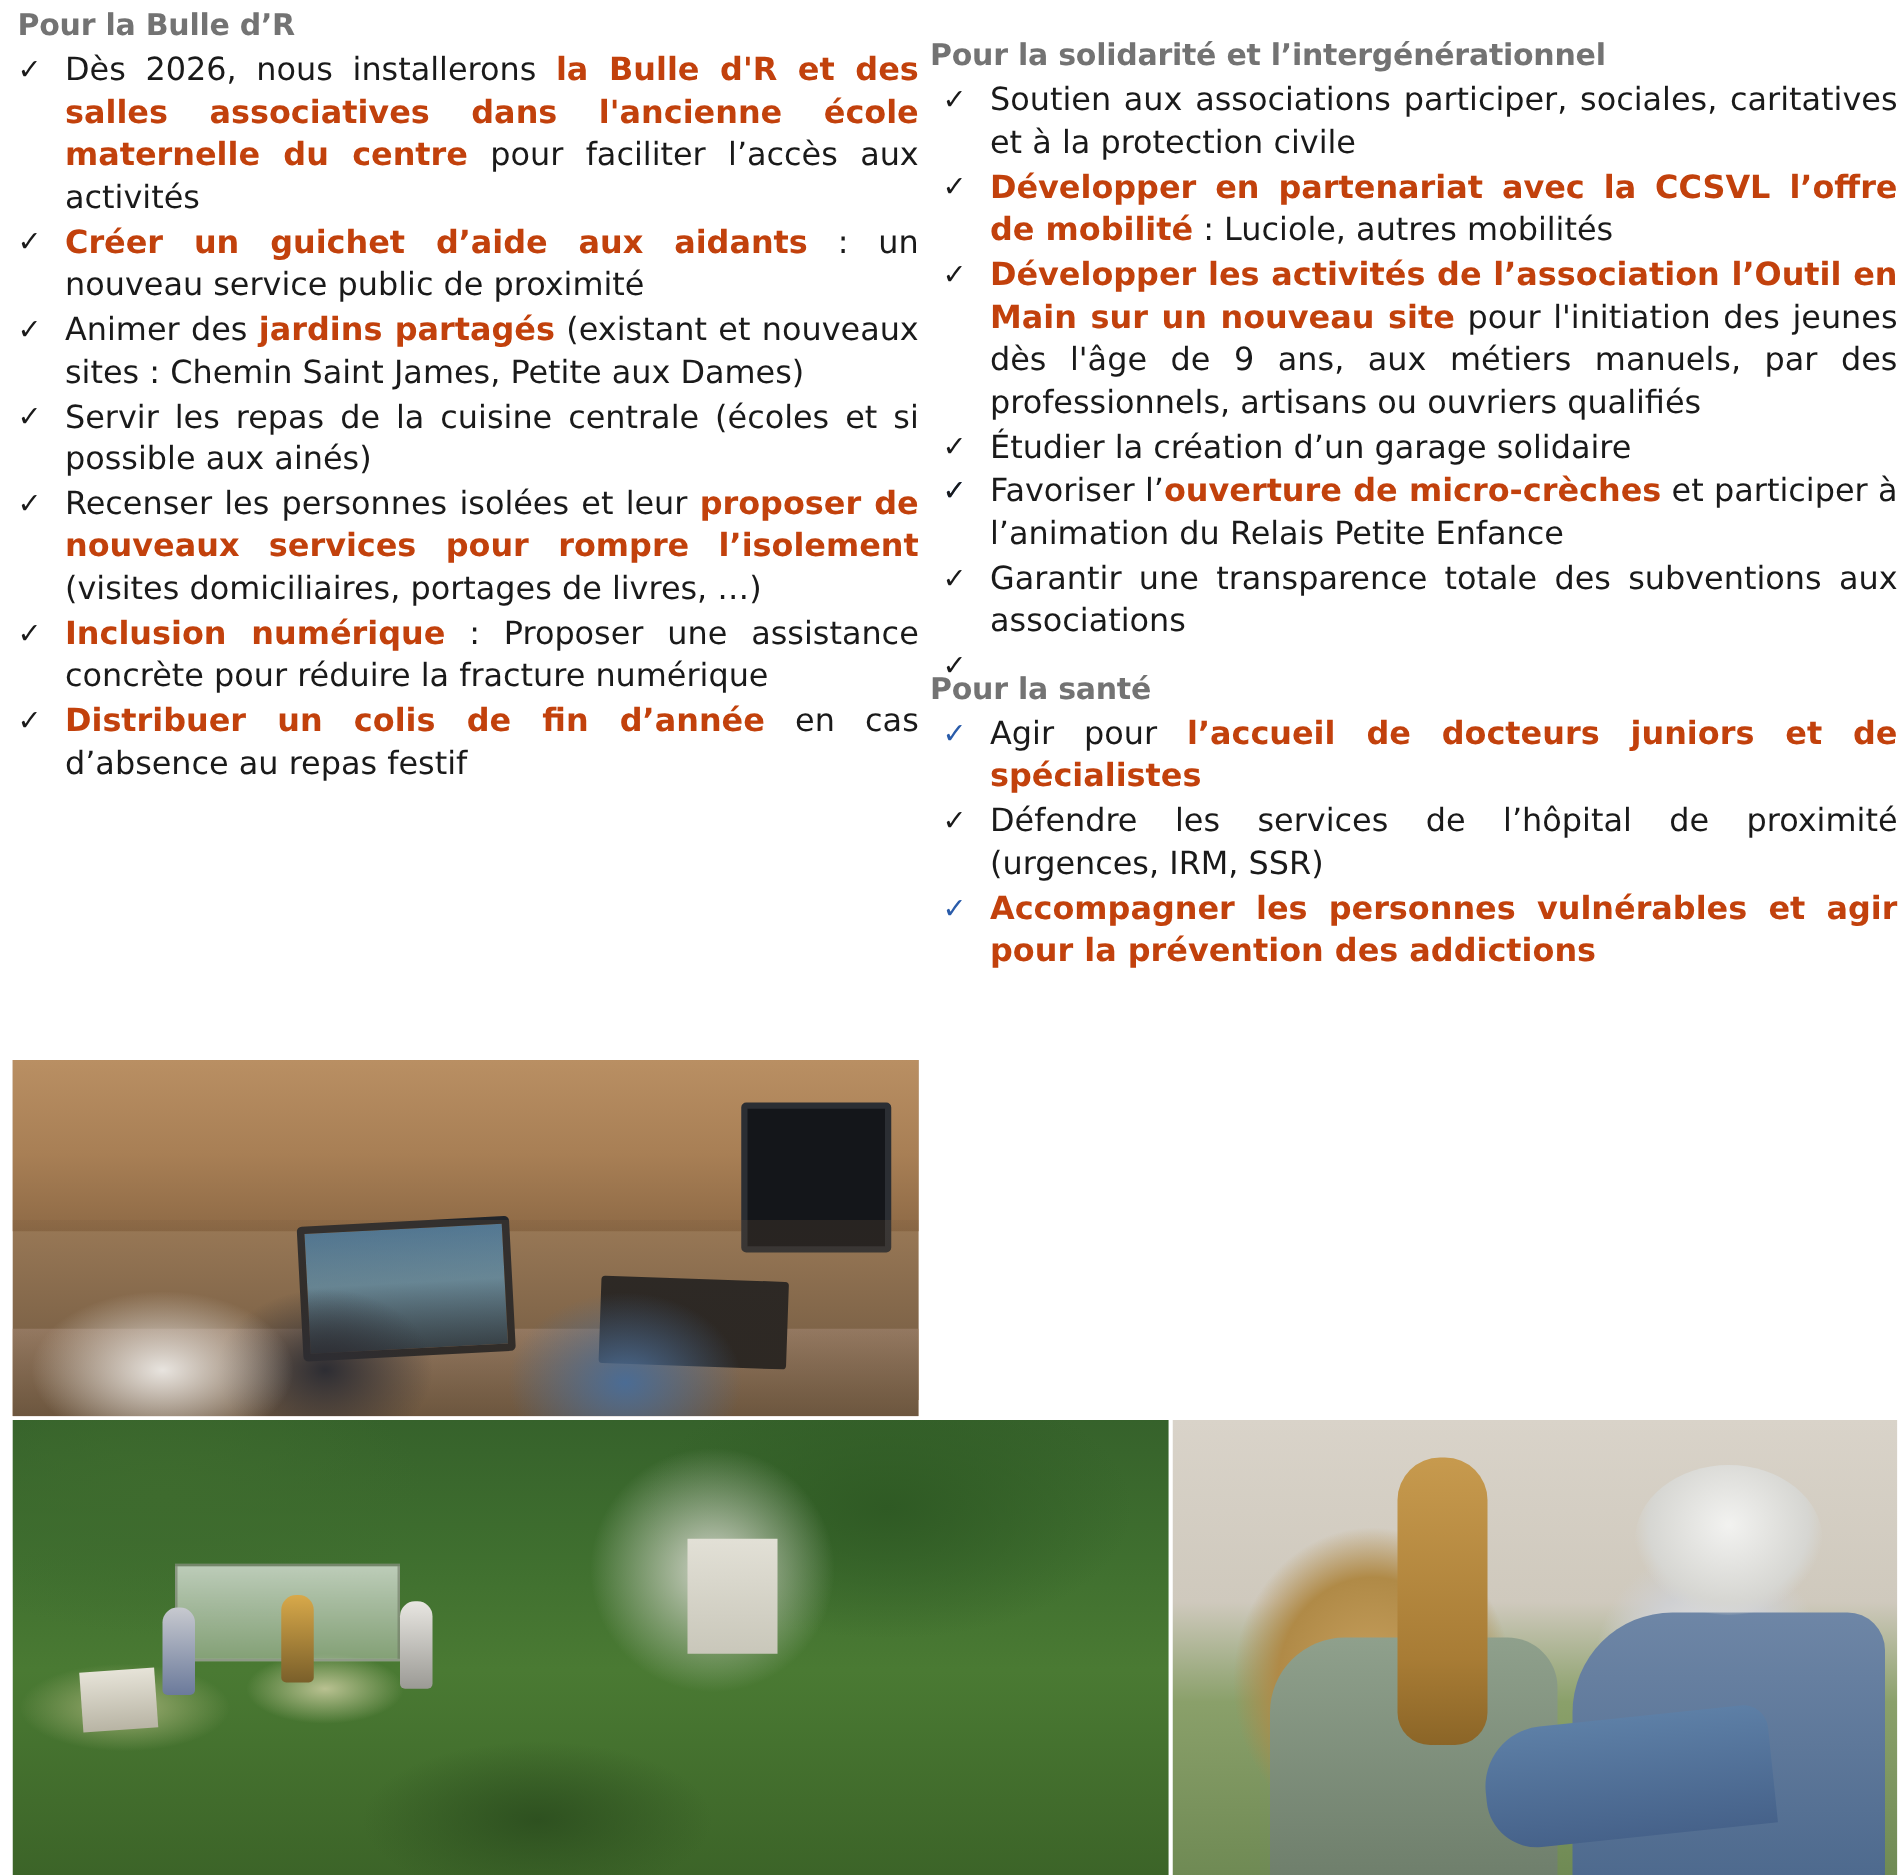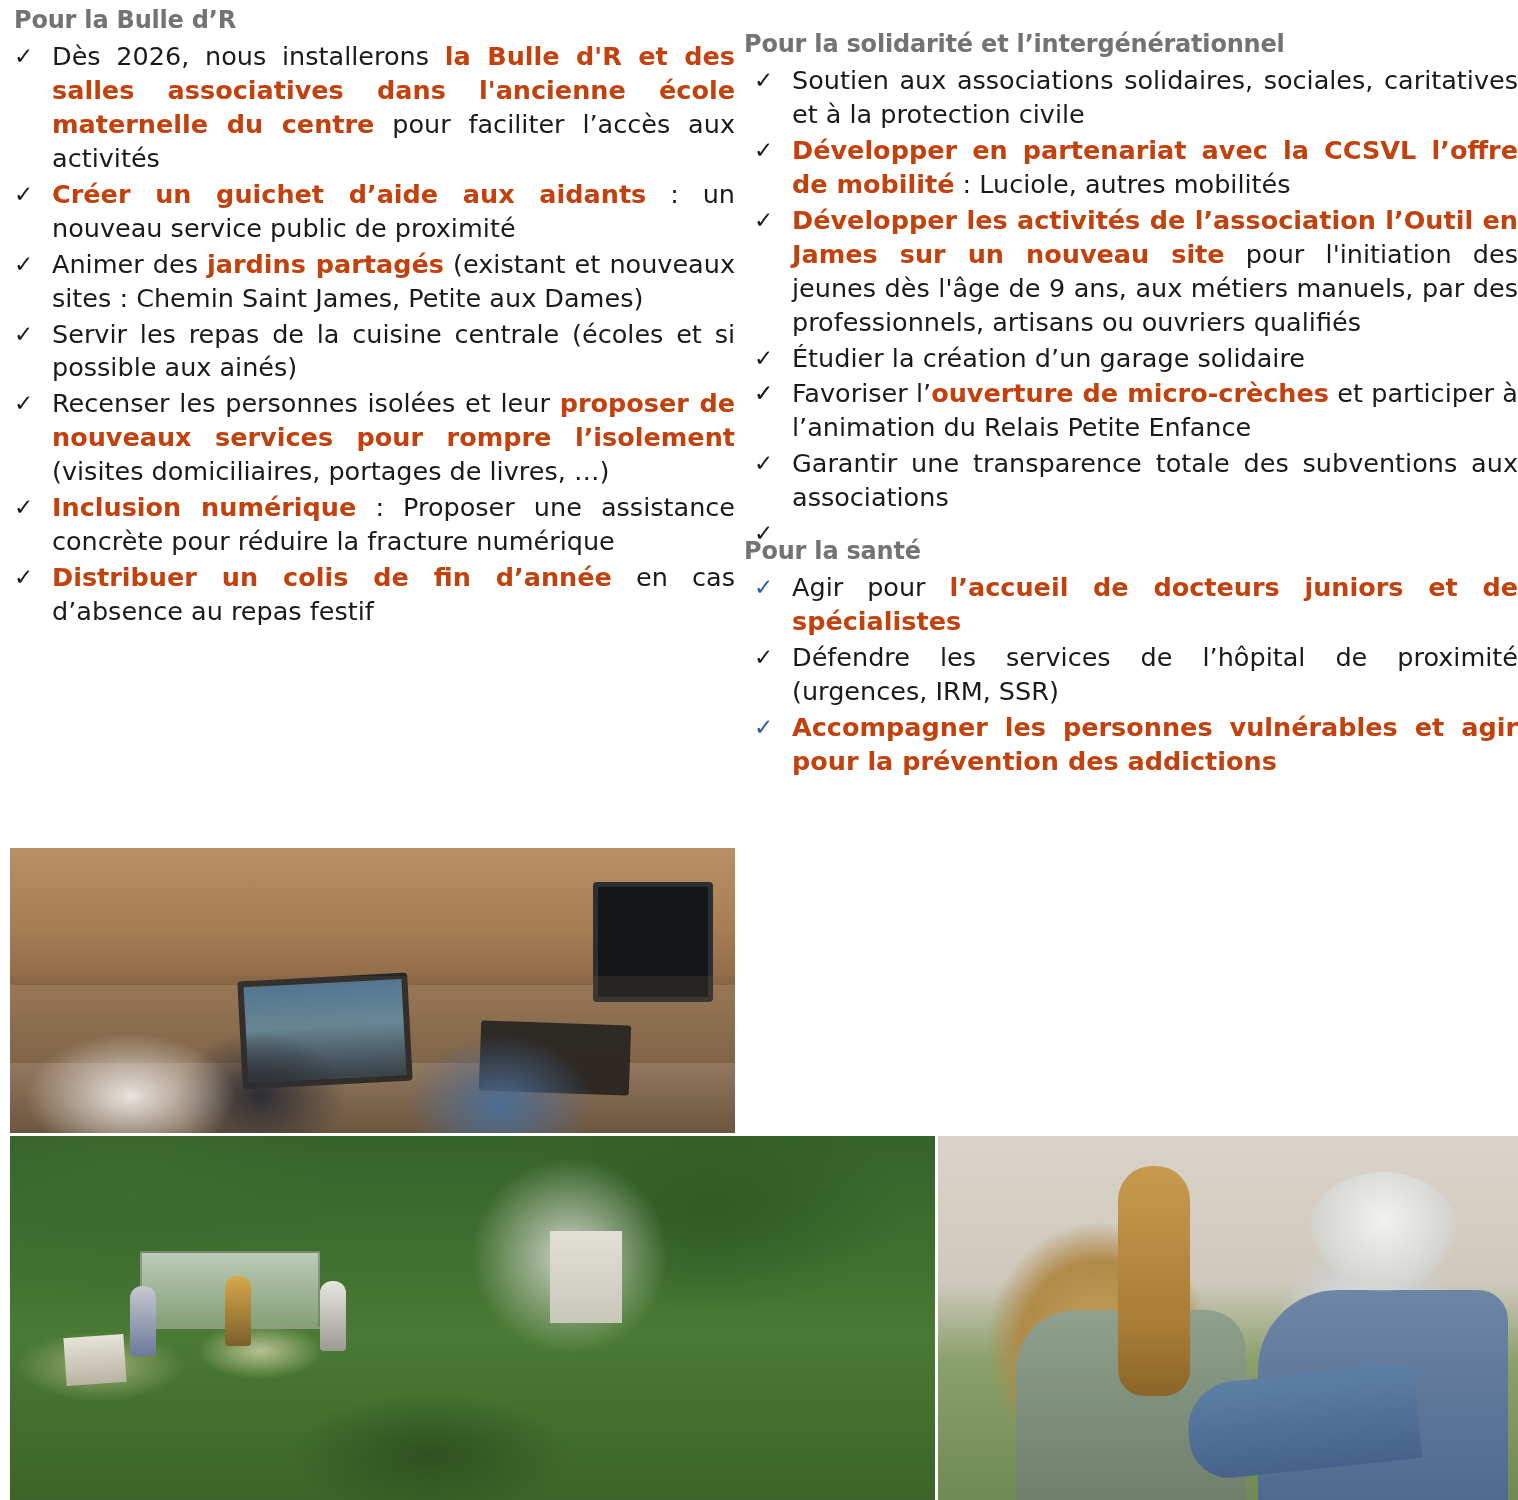--- a/index.html
+++ b/index.html
@@ -277,23 +277,23 @@
         <li><span class="tick black">✓</span><span><span>Servir les repas de la cuisine centrale (écoles et si possible aux ainés)</span></span></li>
         <li><span class="tick black">✓</span><span><span>Recenser les personnes isolées et leur </span><span class="hl">proposer de nouveaux services pour rompre l’isolement</span><span> (visites domiciliaires, portages de livres, …)</span></span></li>
         <li><span class="tick black">✓</span><span><span class="hl">Inclusion numérique</span><span> : Proposer une assistance concrète pour réduire la fracture numérique</span></span></li>
         <li><span class="tick black">✓</span><span><span class="hl">Distribuer un colis de fin d’année</span><span> en cas d’absence au repas festif</span></span></li>
       </ul>
   </div>
 
   <div class="col-right">
     <h2 class="section-title">Pour la solidarité et l’intergénérationnel</h2>
     <ul class="checklist right-list" id="right-list-1">
-        <li><span class="tick black">✓</span><span><span>Soutien aux associations solidaires, sociales, caritatives et à la protection civile</span></span></li>
+        <li><span class="tick black">✓</span><span><span>Soutien aux associations participer, sociales, caritatives et à la protection civile</span></span></li>
         <li><span class="tick black">✓</span><span><span class="hl">Développer en partenariat avec la CCSVL l’offre de mobilité</span><span> : Luciole, autres mobilités</span></span></li>
-        <li><span class="tick black">✓</span><span><span class="hl">Développer les activités de l’association l’Outil en James sur un nouveau site</span><span> pour l'initiation des jeunes dès l'âge de 9 ans, aux métiers manuels, par des professionnels, artisans ou ouvriers qualifiés</span></span></li>
+        <li><span class="tick black">✓</span><span><span class="hl">Développer les activités de l’association l’Outil en Main sur un nouveau site</span><span> pour l'initiation des jeunes dès l'âge de 9 ans, aux métiers manuels, par des professionnels, artisans ou ouvriers qualifiés</span></span></li>
         <li><span class="tick black">✓</span><span><span>Étudier la création d’un garage solidaire</span></span></li>
         <li><span class="tick blue">✓</span></li>
         <li><span class="tick black">✓</span><span><span>Favoriser l’</span><span class="hl">ouverture de micro-crèches</span><span> et participer à l’animation du Relais Petite Enfance</span></span></li>
         <li><span class="tick black">✓</span><span><span>Garantir une transparence totale des subventions aux associations</span></span></li>
         <li><span class="tick black">✓</span></li>
       </ul>
     <h2 class="section-title" style="margin-top:16px;">Pour la santé</h2>
     <ul class="checklist right-list" id="right-list-2">
         <li><span class="tick blue">✓</span><span><span>Agir pour </span><span class="hl">l’accueil de docteurs juniors et de spécialistes</span></span></li>
         <li><span class="tick black">✓</span><span><span>Défendre les services de l’hôpital de proximité (urgences, IRM, SSR)</span></span></li>

